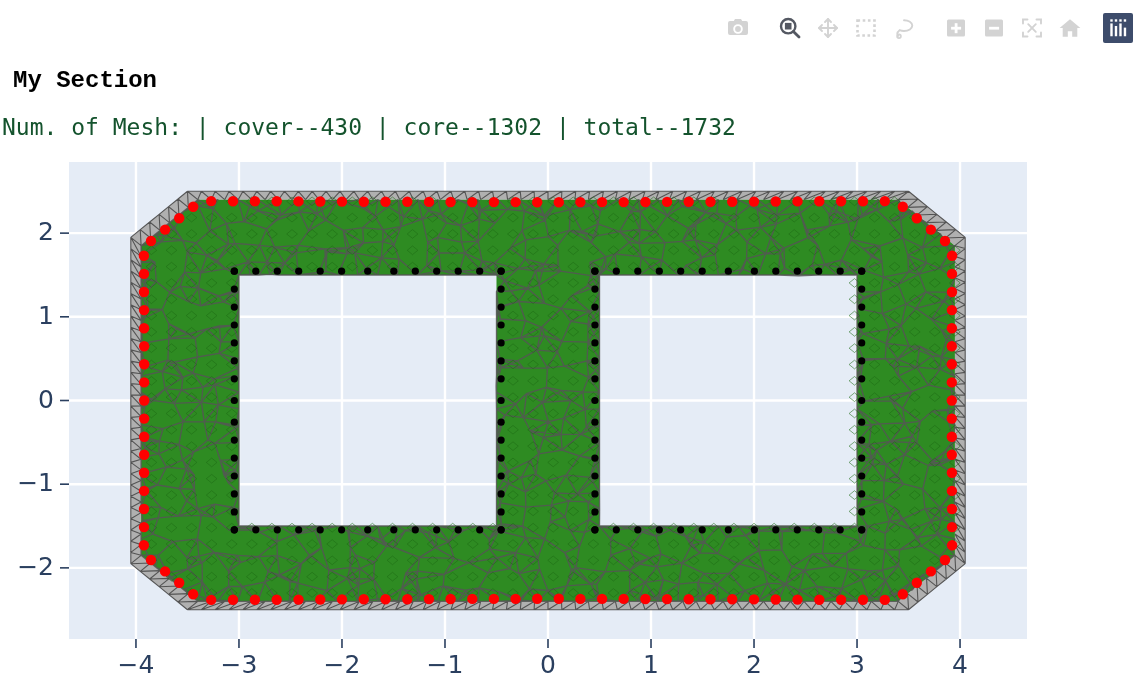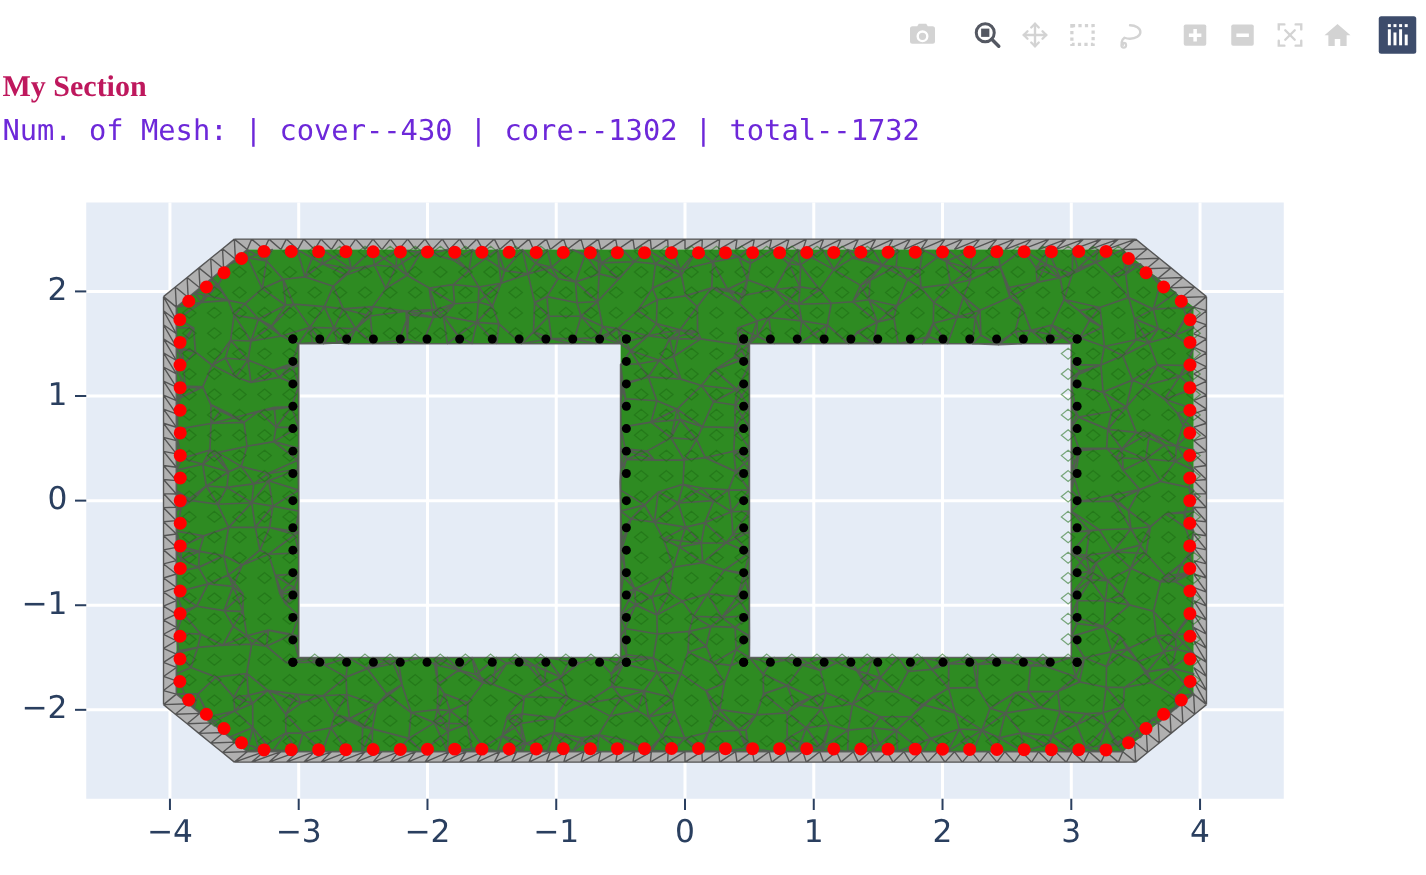--- a/index.html
+++ b/index.html
@@ -44,34 +44,34 @@
   .mb-btn svg { display: block; }
 
   
   #title-block {
     position: absolute;
     left: 0px;
     top: 56px;
     width: 1100px;
   }
   #page-title {
-    font-family: Liberation Serif, serif;
+    font-family: Liberation Mono, monospace;
     font-weight: bold;
     font-size: 24px;
-    color: #be185d;
+    color: #000000;
     line-height: 28px;
     letter-spacing: 0px;
-    margin: 0;
+    margin: 11px;
     padding: 0 0 0 2px;
   }
   #page-subtitle {
     font-family: "DejaVu Sans Mono", "Liberation Mono", monospace;
     font-weight: normal;
     font-size: 23px;
-    color: #6d28d9;
+    color: #14532d;
     line-height: 30px;
     margin: 0;
     padding: 6px 0 0 2px;
     white-space: pre;
   }
 
   
   #plot-wrap {
     position: absolute;
     left: 0;

